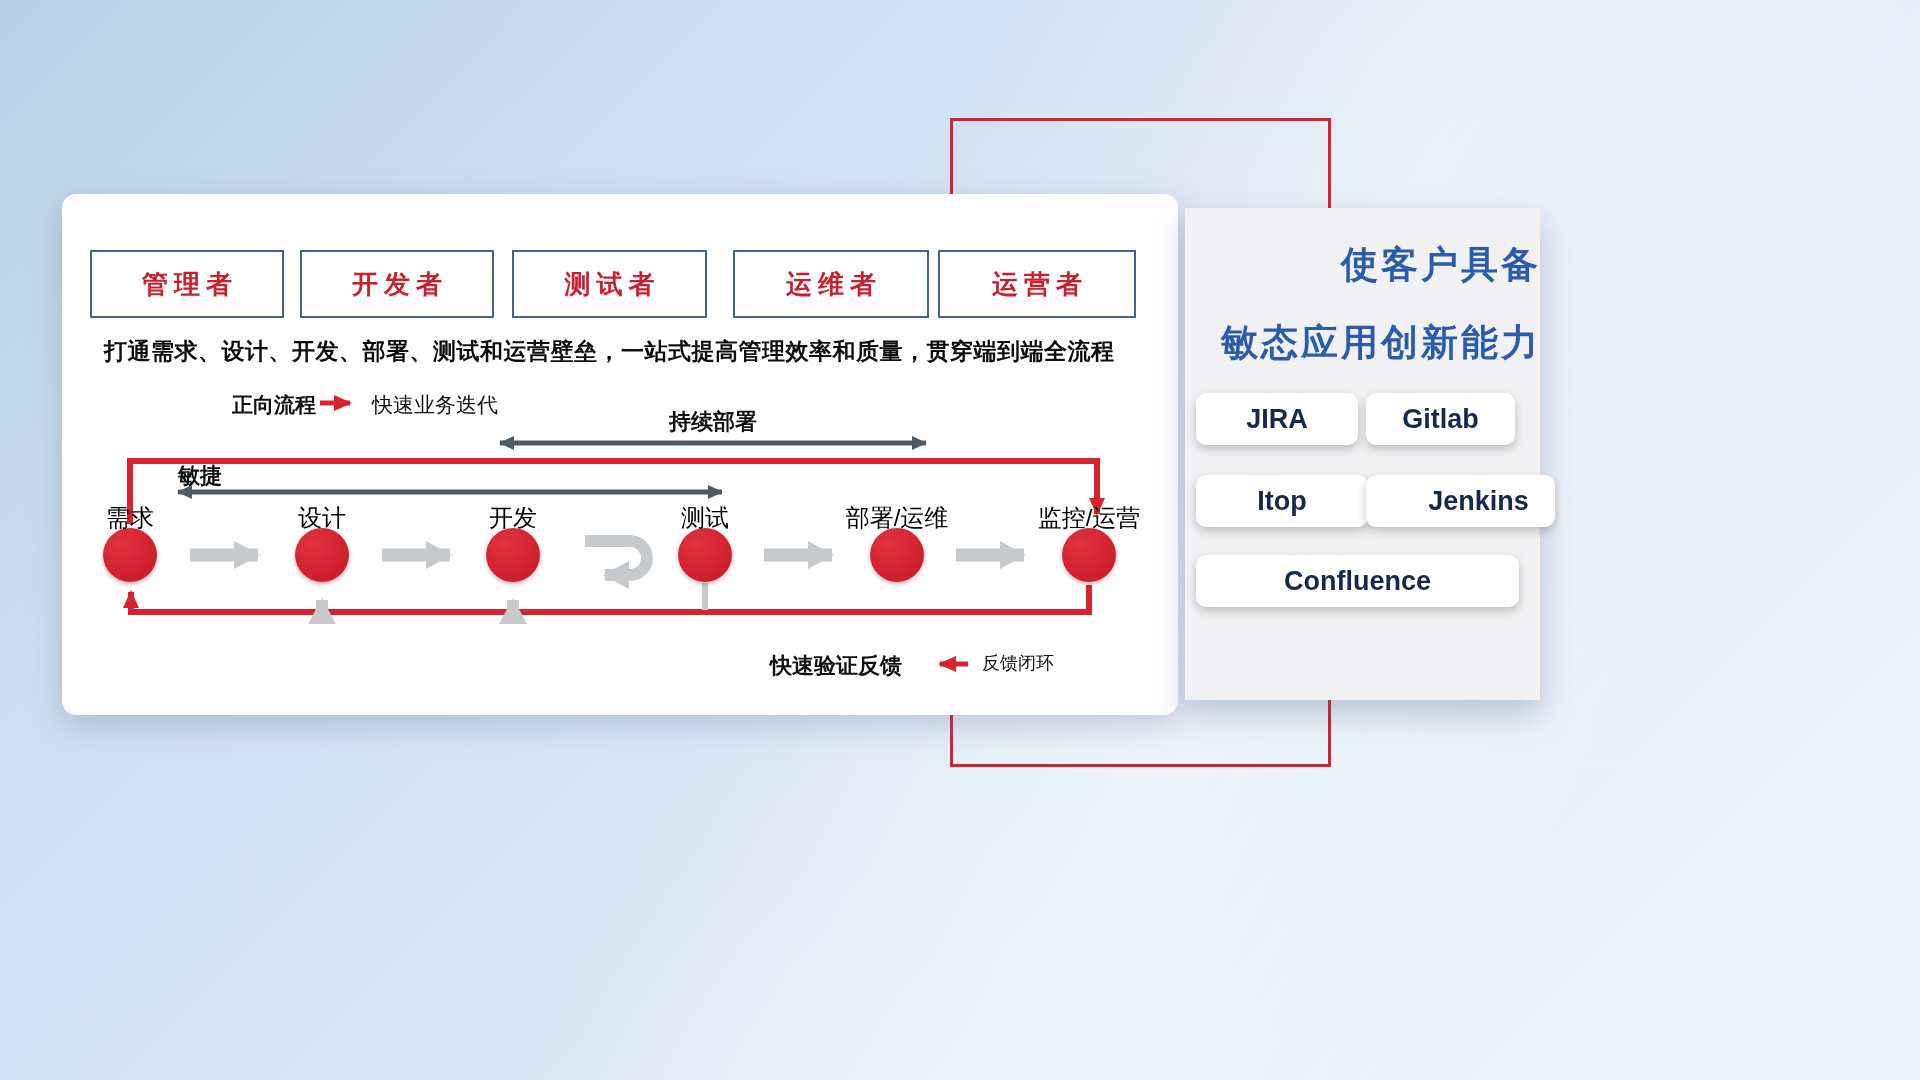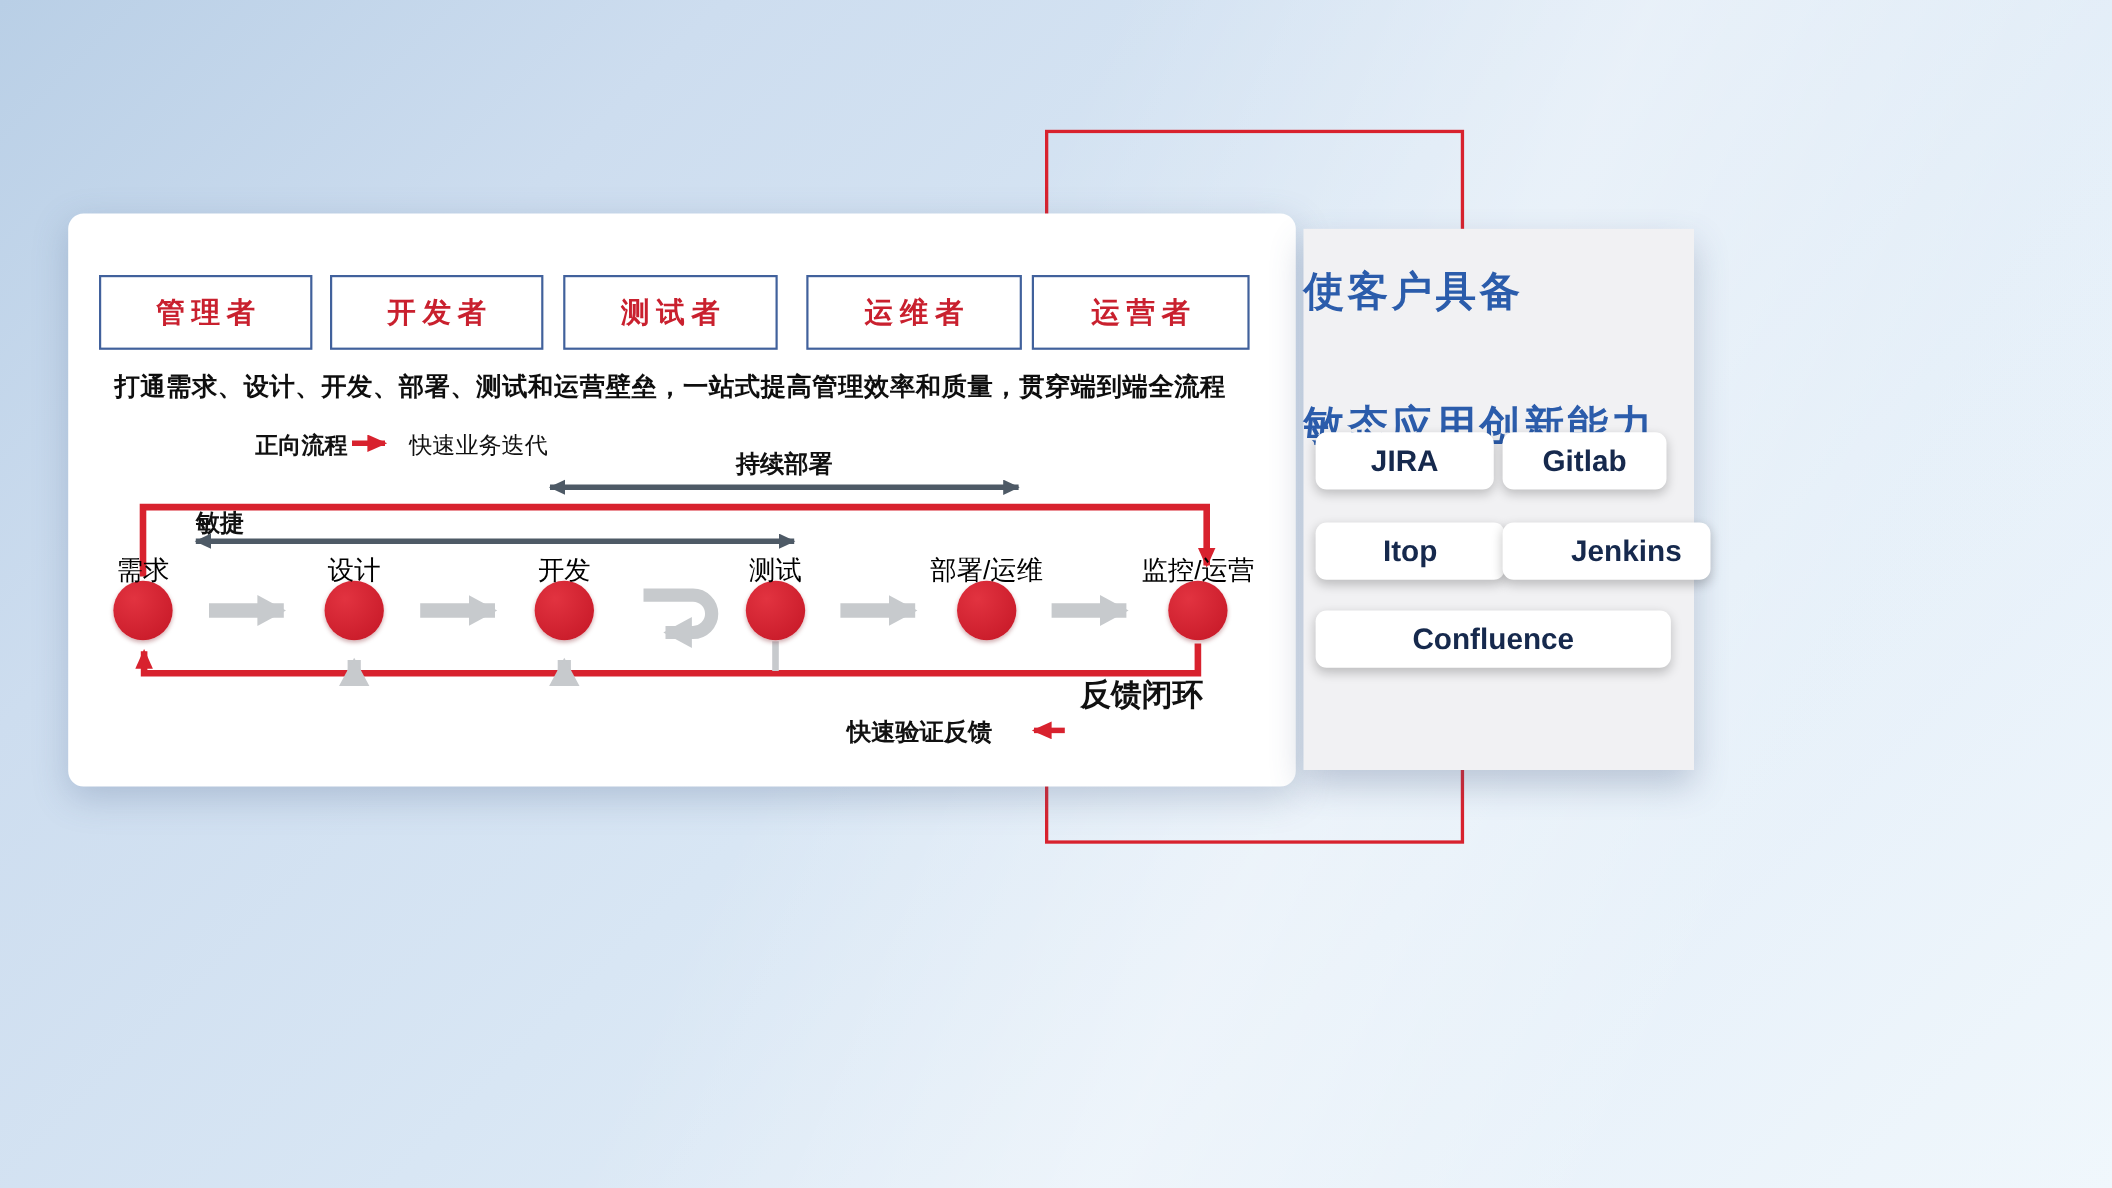--- a/index.html
+++ b/index.html
@@ -56,33 +56,33 @@
   .sl5{left:827px;width:140px;}
   .sl6{left:1019px;width:140px;}
   .node{
     top:528px;width:54px;height:54px;border-radius:50%;
     background:radial-gradient(circle at 35% 30%,#e23340,#c41625);
     box-shadow:0 2px 4px rgba(120,20,30,.35);
   }
   .n1{left:103px;} .n2{left:295px;} .n3{left:486px;}
   .n4{left:678px;} .n5{left:870px;} .n6{left:1062px;}
   .lg-fb-label{left:770px;top:651px;font-size:22px;font-weight:bold;color:#111;}
-  .lg-fb-desc{left:982px;top:613px;font-size:28px;font-weight:bold;color:#111;}
+  .lg-fb-desc{left:982px;top:651px;font-size:18px;font-weight:normal;color:#111;}
   
   .panel{
     left:1185px;top:208px;width:355px;height:492px;
     background:#f1f1f3;
     box-shadow:0 14px 30px rgba(70,90,130,.30);
   }
   .panel-title{
-    left:1185px;width:356px;text-align:left;
+    left:1185px;width:356px;text-align:right;
     color:#2b5cab;font-weight:bold;font-size:37px;letter-spacing:3px;white-space:nowrap;
   }
   .pt1{top:240px;}
-  .pt2{top:318px;margin-top:44px;}
+  .pt2{top:318px;}
   .tool-btn{
     background:#ffffff;border-radius:10px;
     box-shadow:0 4px 10px rgba(0,0,0,.22);
     display:flex;align-items:center;justify-content:center;
     font-size:27px;font-weight:bold;color:#16294d;
   }
   .tb-jira{left:1196px;top:393px;width:162px;height:52px;text-align:right;}
   .tb-gitlab{left:1366px;top:393px;width:149px;height:52px;}
   .tb-itop{left:1196px;top:475px;width:172px;height:52px;}
   .tb-jenkins{left:1366px;top:475px;width:153px;height:52px;padding-left:36px;}

